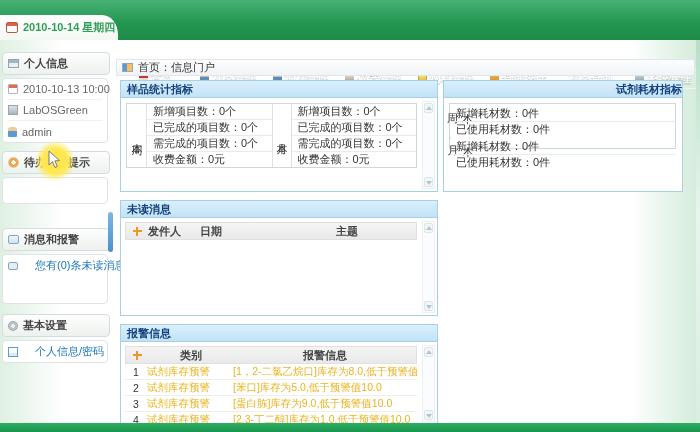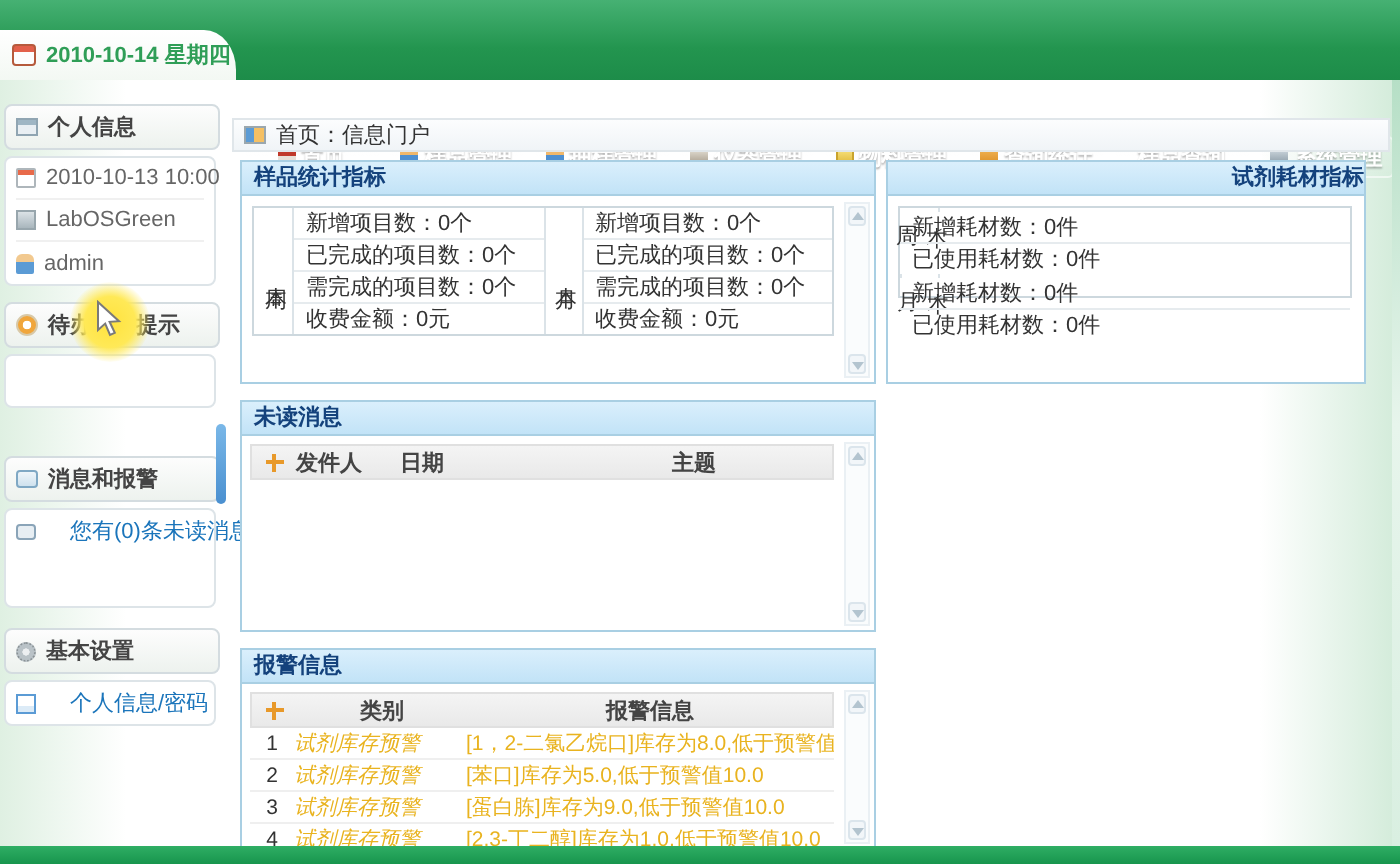--- a/index.html
+++ b/index.html
@@ -101,21 +101,21 @@
   .rows > div:last-child { border-bottom:none; }
 
   .dtable { position:absolute; top:3px; left:4px; right:20px; }
   .thead { display:flex; align-items:center; height:18px;
     background:linear-gradient(to bottom,#f4f4f4,#e9e9e9); border:1px solid #e0e0e0;
     font-size:11px; font-weight:bold; color:#444; }
   .trow { display:flex; align-items:center; height:16px; font-size:10.5px;
     border-bottom:1px solid #efefef; cursor:pointer; white-space:nowrap; }
   .c-move { width:22px; display:flex; justify-content:center; }
   .c-no { width:22px; text-align:center; color:#333; }
-  .c-cat { width:86px; color:#e9b31f;font-style:italic; }
+  .c-cat { width:86px; color:#e9b31f; }
   .c-msg { flex:1; color:#e9b31f; overflow:hidden; }
   .c-cat-h { width:86px; text-align:center; color:#444; }
   .c-msg-h { flex:1; text-align:center; }
   .c-sender { width:52px; }
   .c-date { width:78px; }
   .c-subject { flex:1; text-align:center; }
   .ic-move { width:9px; height:9px; position:relative; }
   .ic-move::before { content:""; position:absolute; left:3.5px; top:0; width:2px; height:9px; background:#e8992a; }
   .ic-move::after { content:""; position:absolute; top:3.5px; left:0; width:9px; height:2px; background:#e8992a; }
 

